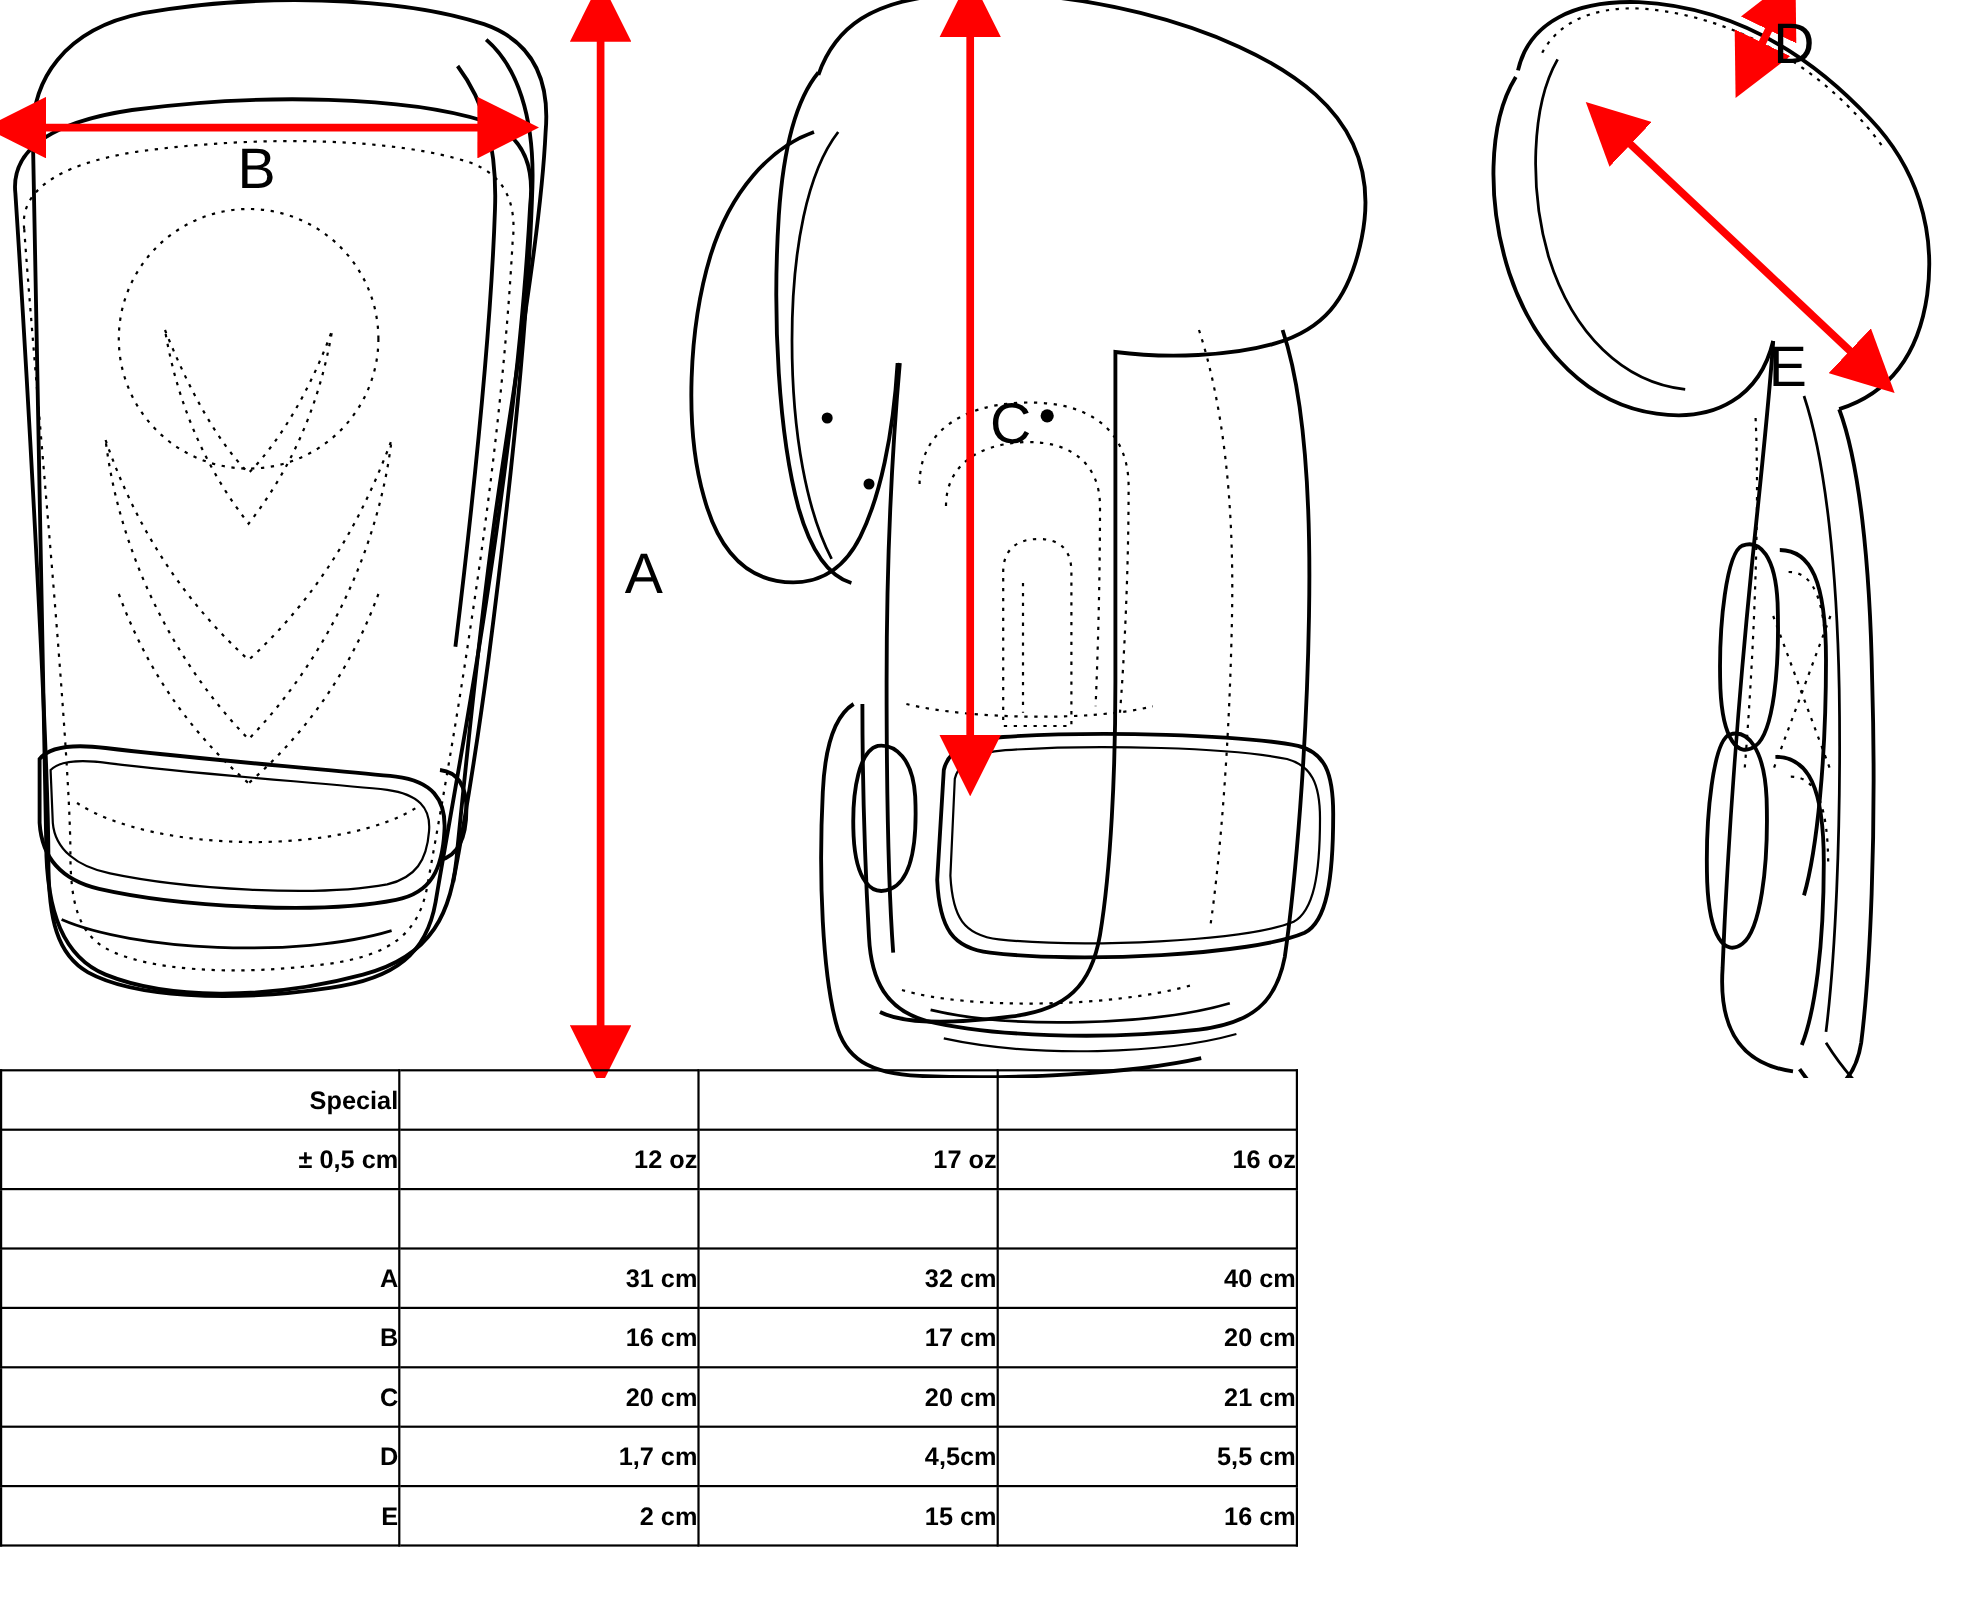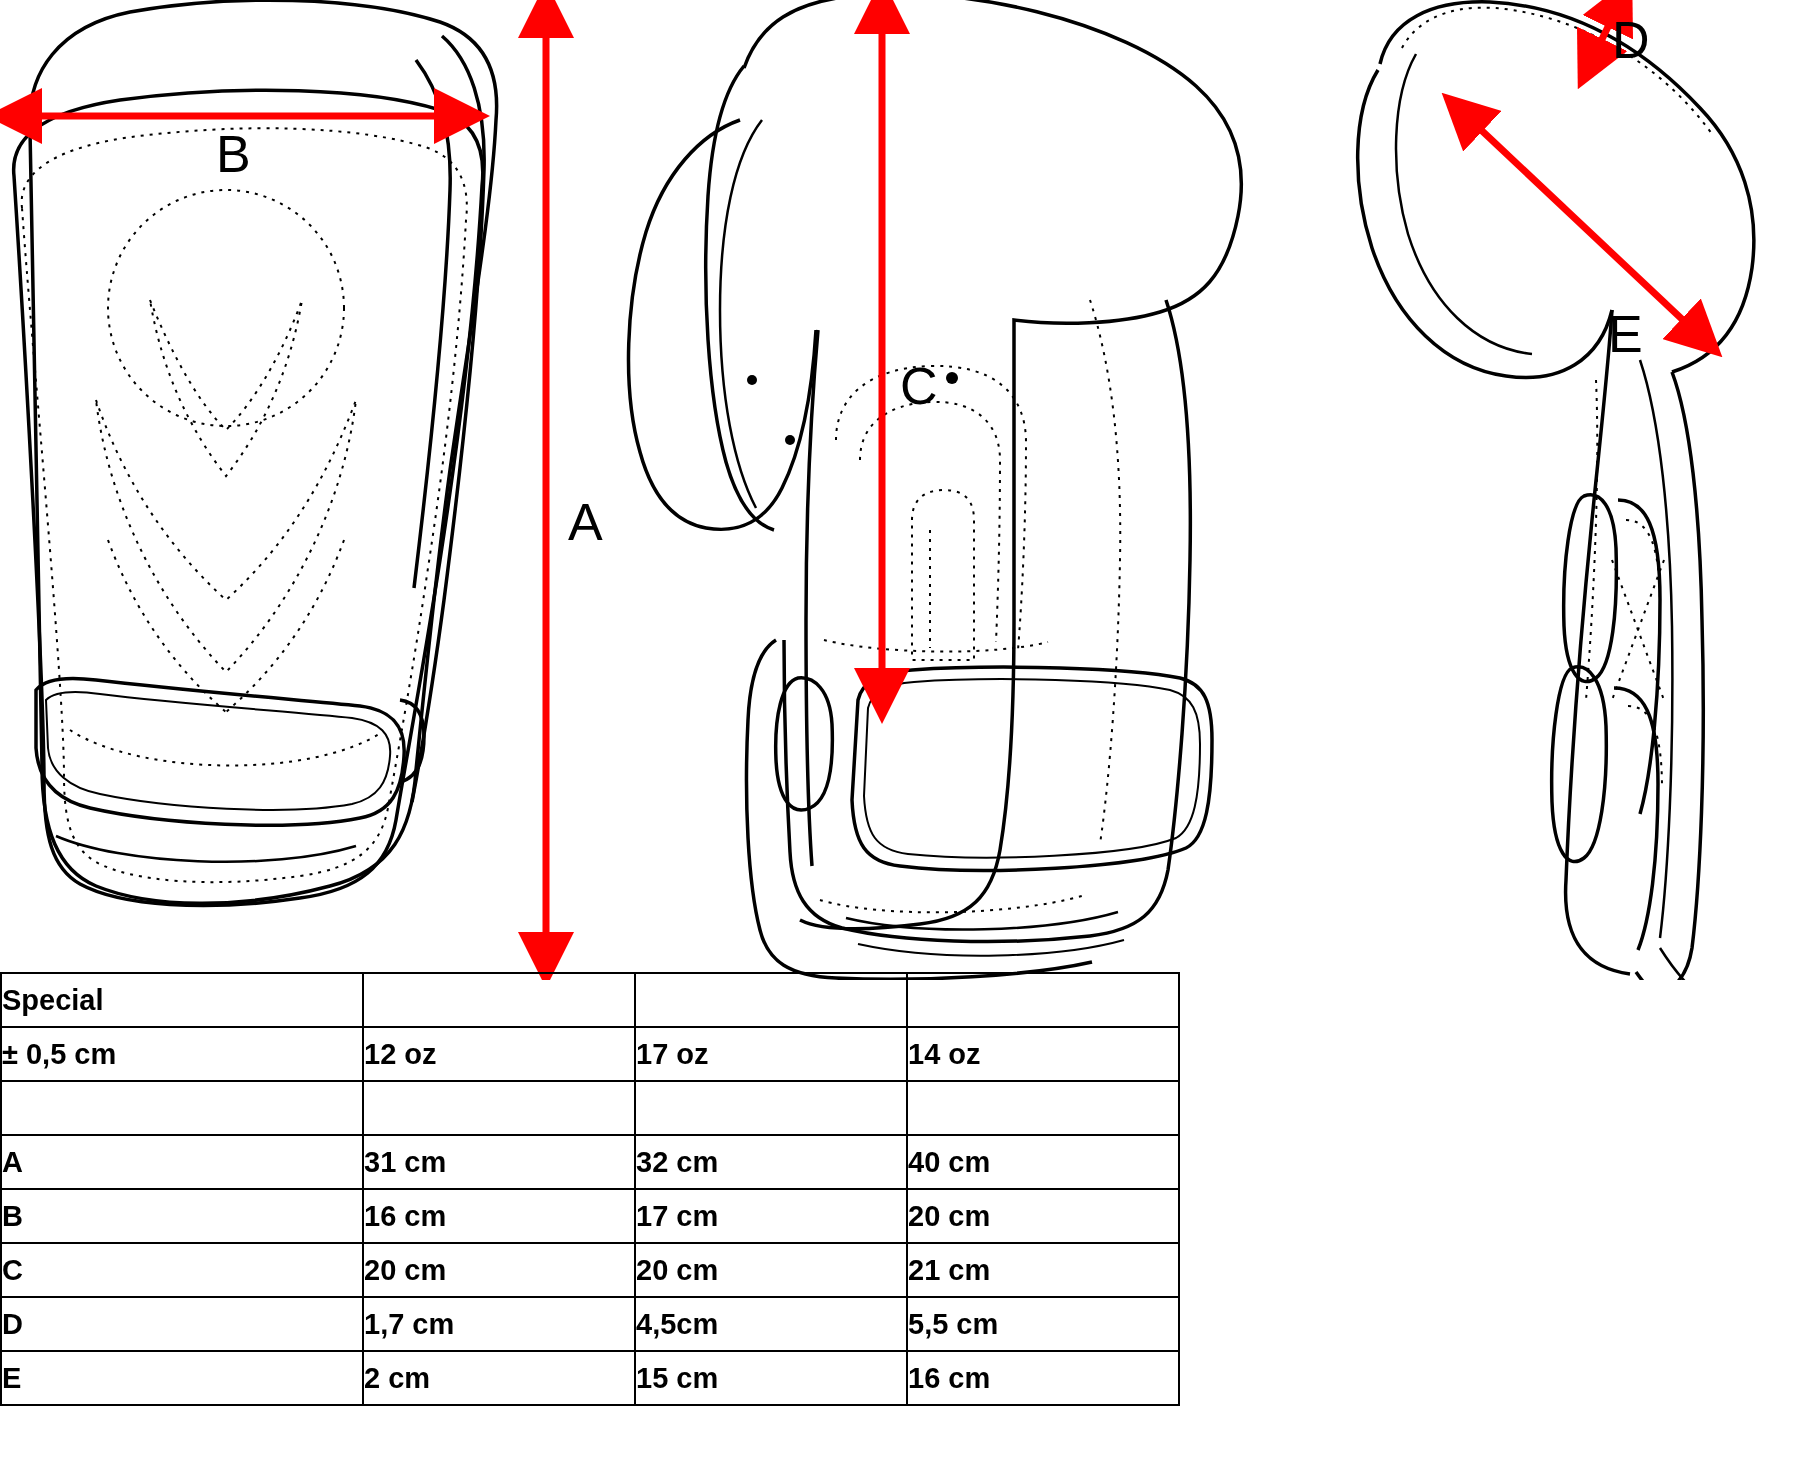--- a/index.html
+++ b/index.html
@@ -43,24 +43,24 @@
   .size-table {
     position: absolute;
     left: 0;
     top: 972px;
     width: 1170px;
     border-collapse: collapse;
     table-layout: fixed;
   }
   .size-table td {
     border: 2px solid #000000;
-    text-align: left;
+    text-align: right;
     font-family: "Liberation Sans", sans-serif;
     font-weight: bold;
-    font-size: 29px;
+    font-size: 23px;
     color: #000000;
     height: 52px;
     padding: 0;
   }
   .size-table td.col-label { width: 360px; }
   .size-table td.col-val { width: 270px; margin-top: 48px; }
   .size-table tr.spacer-row td { height: 52px; }
   .blank-cell { border: 2px solid #000000; }
 </style>
 </head>
@@ -243,21 +243,21 @@
       <tr>
         <td class="col-label">Special</td>
         <td class="col-val blank-cell"></td>
         <td class="col-val blank-cell"></td>
         <td class="col-val blank-cell"></td>
       </tr>
       <tr>
         <td class="col-label">± 0,5 cm</td>
         <td class="col-val">12 oz</td>
         <td class="col-val">17 oz</td>
-        <td class="col-val">14 oz</td>
+        <td class="col-val">16 oz</td>
       </tr>
       <tr class="spacer-row">
         <td class="col-label"></td>
         <td class="col-val"></td>
         <td class="col-val"></td>
         <td class="col-val"></td>
       </tr>
       <tr>
         <td class="col-label">A</td>
         <td class="col-val">31 cm</td>

